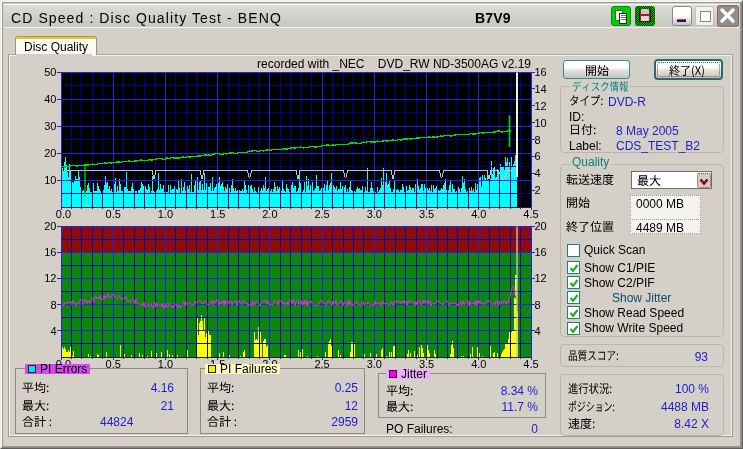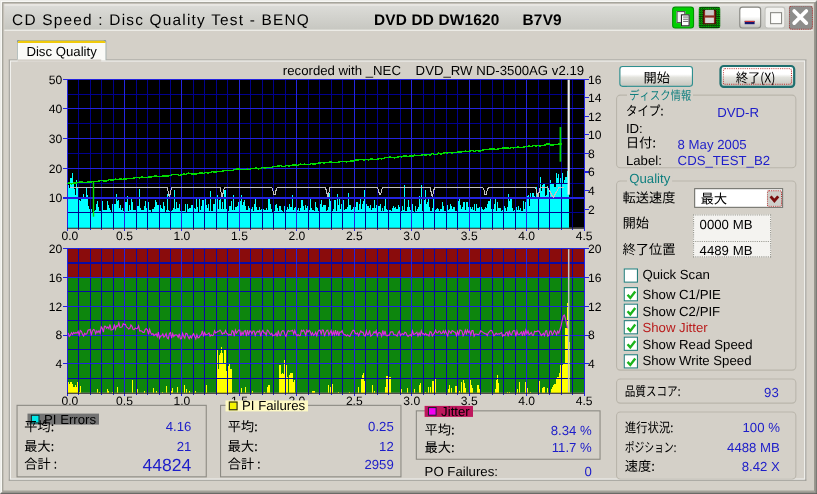--- a/index.html
+++ b/index.html
@@ -1,18 +1,17 @@
 <!DOCTYPE html>
 <html><head><meta charset="utf-8"><style>html,body{margin:0;padding:0;width:743px;height:449px;overflow:hidden}body{background:#d4d0c8;font-family:"Liberation Sans",sans-serif;position:relative}*{box-sizing:border-box}.b{color:#1d1dc9}</style></head><body>
 <div style="position:absolute;left:0;top:0;width:743px;height:449px;border:1px solid;border-color:#eeeeea #5f5f5b #5f5f5b #eeeeea"></div>
 <div style="position:absolute;left:1px;top:1px;width:741px;height:447px;border:1px solid;border-color:#fbfbf9 #8c8c86 #8c8c86 #fbfbf9"></div>
 <div style="position:absolute;left:2px;top:2px;width:739px;height:445px;border:1px solid #9a988f"></div>
 <div style="position:absolute;left:4px;top:4px;width:735px;height:24px;background:linear-gradient(#dcdcd8,#c7c7c1);border-top:1px solid #f6f6f3;border-bottom:1px solid #f2f2ee">
     <span style="position:absolute;left:7px;top:5px;font-size:14px;font-weight:normal;color:#000;letter-spacing:1.1px;white-space:pre">CD Speed : Disc Quality Test - BENQ</span>
-    <span style="position:absolute;left:336px;top:5px;font-size:14px;font-weight:bold;color:#000;letter-spacing:.15px;white-space:pre">DVD DD DW1620</span>
     <span style="position:absolute;left:471px;top:5px;font-size:14px;font-weight:bold;color:#000;letter-spacing:.2px;white-space:pre">B7V9</span>
   </div>
 <div style="position:absolute;left:611px;top:6px;width:20px;height:20px;background:#00cf00;border:1px solid #009200;border-radius:3px">
     <div style="position:absolute;left:3px;top:3px;width:8px;height:11px;background:#f4f4f4;border:1px solid #555"></div>
     <div style="position:absolute;left:7px;top:6px;width:8px;height:11px;background:#fff;border:1px solid #222"></div>
     <div style="position:absolute;left:8.5px;top:8px;width:5px;height:1px;background:#777"></div>
     <div style="position:absolute;left:8.5px;top:10px;width:5px;height:1px;background:#777"></div>
     <div style="position:absolute;left:8.5px;top:12px;width:5px;height:1px;background:#777"></div>
   </div>
 <div style="position:absolute;left:635px;top:6px;width:20px;height:20px;border-radius:3px;background:repeating-conic-gradient(#00b400 0% 25%,#063f06 0% 50%) 0 0/2px 2px">
@@ -329,41 +328,41 @@
     <text x="269.9" y="368.0" font-size="11" font-family="Liberation Sans, sans-serif" fill="#000" text-anchor="middle">2.0</text>
     <text x="322.1" y="368.0" font-size="11" font-family="Liberation Sans, sans-serif" fill="#000" text-anchor="middle">2.5</text>
     <text x="374.3" y="368.0" font-size="11" font-family="Liberation Sans, sans-serif" fill="#000" text-anchor="middle">3.0</text>
     <text x="426.6" y="368.0" font-size="11" font-family="Liberation Sans, sans-serif" fill="#000" text-anchor="middle">3.5</text>
     <text x="478.8" y="368.0" font-size="11" font-family="Liberation Sans, sans-serif" fill="#000" text-anchor="middle">4.0</text>
     <text x="531.0" y="368.0" font-size="11" font-family="Liberation Sans, sans-serif" fill="#000" text-anchor="middle">4.5</text>
   </svg>
 <div style="position:absolute;left:15px;top:368px;width:173px;height:66px;border:1px solid #8c8a83"></div>
 <div style="position:absolute;left:200px;top:368px;width:165px;height:66px;border:1px solid #8c8a83"></div>
 <div style="position:absolute;left:378px;top:373px;width:168px;height:45px;border:1px solid #8c8a83"></div>
-<div style="position:absolute;left:25px;top:376px;background:#737373;padding:0 3px;font-size:12px;color:#000;line-height:10px"><span style="display:inline-block;width:8px;height:8px;background:#00e8e8;border:1px solid #222;margin-right:4px"></span>PI Errors</div>
+<div style="position:absolute;left:25px;top:364px;background:#d946ef;padding:0 3px;font-size:12px;color:#000;line-height:10px"><span style="display:inline-block;width:8px;height:8px;background:#00e8e8;border:1px solid #222;margin-right:4px"></span>PI Errors</div>
 <div style="position:absolute;left:205px;top:364px;background:#fef9c3;padding:0 3px;font-size:12px;color:#000;line-height:10px"><span style="display:inline-block;width:8px;height:8px;background:#f4f400;border:1px solid #222;margin-right:4px"></span>PI Failures</div>
-<div style="position:absolute;left:386px;top:369px;background:#be185d;padding:0 3px;font-size:12px;color:#000;line-height:10px"><span style="display:inline-block;width:8px;height:8px;background:#f400f4;border:1px solid #222;margin-right:4px"></span>Jitter</div>
+<div style="position:absolute;left:386px;top:369px;background:#f0abfc;padding:0 3px;font-size:12px;color:#000;line-height:10px"><span style="display:inline-block;width:8px;height:8px;background:#f400f4;border:1px solid #222;margin-right:4px"></span>Jitter</div>
 <svg width="27" height="16" viewBox="0 -12 27 16" style="position:absolute;left:22px;top:379.5px;overflow:visible">
     <g transform="scale(1.0 1)">
       <path d="M2.1 -7.6C2.6 -6.7 3 -5.5 3.2 -4.8L4 -5.1C3.9 -5.8 3.4 -6.9 2.9 -7.8ZM9.1 -7.9C8.8 -7 8.2 -5.8 7.8 -5L8.5 -4.8C9 -5.5 9.6 -6.6 10 -7.6ZM0.6 -4.2V-3.3H5.5V0.9H6.4V-3.3H11.4V-4.2H6.4V-8.4H10.7V-9.3H1.3V-8.4H5.5V-4.2Z M17.3 -5.7V-4.8H21V-5.7ZM16.7 -1.8 17.1 -0.9C18.3 -1.4 19.8 -2 21.3 -2.6L21.1 -3.4C19.5 -2.8 17.8 -2.1 16.7 -1.8ZM18.1 -10.1C17.6 -8.4 16.8 -6.8 15.9 -5.7C16.1 -5.6 16.5 -5.3 16.6 -5.1C17.1 -5.7 17.6 -6.4 18 -7.2H22.4C22.2 -2.4 22 -0.5 21.7 -0.1C21.5 0.1 21.4 0.1 21.1 0.1C20.9 0.1 20.1 0.1 19.3 0C19.5 0.3 19.6 0.7 19.6 0.9C20.3 1 21.1 1 21.5 0.9C21.9 0.9 22.2 0.8 22.5 0.4C23 -0.1 23.1 -2.1 23.3 -7.6C23.3 -7.7 23.3 -8.1 23.3 -8.1H18.4C18.6 -8.7 18.8 -9.3 19 -9.9ZM12.4 -1.9 12.7 -1C13.8 -1.5 15.3 -2.1 16.7 -2.7L16.5 -3.6L15 -2.9V-6.4H16.4V-7.3H15V-10H14.1V-7.3H12.6V-6.4H14.1V-2.6C13.5 -2.3 12.9 -2.1 12.4 -1.9Z M25.7 -4.7C26.1 -4.7 26.5 -5 26.5 -5.5C26.5 -6 26.1 -6.4 25.7 -6.4C25.2 -6.4 24.9 -6 24.9 -5.5C24.9 -5 25.2 -4.7 25.7 -4.7ZM25.7 0.2C26.1 0.2 26.5 -0.2 26.5 -0.7C26.5 -1.2 26.1 -1.5 25.7 -1.5C25.2 -1.5 24.9 -1.2 24.9 -0.7C24.9 -0.2 25.2 0.2 25.7 0.2Z" fill="#000000"></path>
     </g>
   </svg>
 <div style="position:absolute;left:100px;top:380.5px;width:74px;text-align:right;font-size:12px"><span class="b">4.16</span></div>
 <svg width="27" height="16" viewBox="0 -12 27 16" style="position:absolute;left:22px;top:398.0px;overflow:visible">
     <g transform="scale(1.0 1)">
       <path d="M3 -7.6H9V-6.8H3ZM3 -9.1H9V-8.2H3ZM2.1 -9.7V-6.1H9.9V-9.7ZM4.8 -4.7V-3.9H2.6V-4.7ZM0.6 -0.5 0.7 0.3 4.8 -0.2V1H5.6V0.2C5.8 0.4 6 0.7 6.1 0.9C6.9 0.6 7.8 0.2 8.5 -0.4C9.2 0.2 10.1 0.7 11 0.9C11.1 0.7 11.4 0.4 11.6 0.3C10.6 0 9.8 -0.4 9.1 -0.9C9.9 -1.7 10.5 -2.6 10.9 -3.8L10.3 -4L10.2 -4H6V-3.2H7.1L6.6 -3.1C6.9 -2.3 7.3 -1.6 7.9 -1C7.2 -0.4 6.4 -0.1 5.6 0.2V-4.7H11.3V-5.5H0.7V-4.7H1.7V-0.6ZM7.3 -3.2H9.8C9.5 -2.6 9 -2 8.5 -1.5C8 -2 7.6 -2.6 7.3 -3.2ZM4.8 -3.2V-2.4H2.6V-3.2ZM4.8 -1.7V-1L2.6 -0.7V-1.7Z M17.5 -10.1C17.5 -9.1 17.5 -7.9 17.4 -6.6H12.7V-5.7H17.2C16.7 -3.4 15.5 -1.1 12.5 0.2C12.8 0.4 13.1 0.7 13.2 0.9C16.1 -0.4 17.4 -2.7 18 -5C18.9 -2.3 20.5 -0.2 22.8 0.9C23 0.7 23.3 0.3 23.5 0.1C21.2 -0.9 19.6 -3.1 18.8 -5.7H23.3V-6.6H18.3C18.5 -7.9 18.5 -9.1 18.5 -10.1Z M25.7 -4.7C26.1 -4.7 26.5 -5 26.5 -5.5C26.5 -6 26.1 -6.4 25.7 -6.4C25.2 -6.4 24.9 -6 24.9 -5.5C24.9 -5 25.2 -4.7 25.7 -4.7ZM25.7 0.2C26.1 0.2 26.5 -0.2 26.5 -0.7C26.5 -1.2 26.1 -1.5 25.7 -1.5C25.2 -1.5 24.9 -1.2 24.9 -0.7C24.9 -0.2 25.2 0.2 25.7 0.2Z" fill="#000000"></path>
     </g>
   </svg>
 <div style="position:absolute;left:100px;top:399.0px;width:74px;text-align:right;font-size:12px"><span class="b">21</span></div>
 <svg width="30" height="16" viewBox="0 -12 30 16" style="position:absolute;left:22px;top:414.0px;overflow:visible">
     <g transform="scale(1.0 1)">
       <path d="M3 -6.2V-5.4H9V-6.2ZM6 -9.2C7.1 -7.6 9.2 -5.9 11.1 -4.9C11.2 -5.2 11.5 -5.5 11.7 -5.7C9.8 -6.6 7.7 -8.3 6.4 -10.1H5.5C4.5 -8.5 2.5 -6.7 0.4 -5.6C0.6 -5.4 0.9 -5.1 1 -4.9C3 -6 5 -7.7 6 -9.2ZM2.4 -3.8V1H3.2V0.5H8.8V1H9.7V-3.8ZM3.2 -0.3V-3H8.8V-0.3Z M13 -6.4V-5.7H16.8V-6.4ZM13.1 -9.7V-8.9H16.8V-9.7ZM13 -4.8V-4.1H16.8V-4.8ZM12.5 -8.1V-7.3H17.2V-8.1ZM20 -10V-6H17.2V-5.1H20V1H20.9V-5.1H23.7V-6H20.9V-10ZM13 -3.2V0.8H13.8V0.3H16.7V-3.2ZM13.8 -2.5H15.9V-0.5H13.8Z M28.4 -4.7C28.8 -4.7 29.1 -5 29.1 -5.5C29.1 -6 28.8 -6.4 28.4 -6.4C27.9 -6.4 27.6 -6 27.6 -5.5C27.6 -5 27.9 -4.7 28.4 -4.7ZM28.4 0.2C28.8 0.2 29.1 -0.2 29.1 -0.7C29.1 -1.2 28.8 -1.5 28.4 -1.5C27.9 -1.5 27.6 -1.2 27.6 -0.7C27.6 -0.2 27.9 0.2 28.4 0.2Z" fill="#000000"></path>
     </g>
   </svg>
-<div style="position:absolute;left:100px;top:415.0px;width:74px;text-align:right;font-size:16px"><span class="b">44824</span></div>
+<div style="position:absolute;left:100px;top:415.0px;width:74px;font-size:12px"><span class="b">44824</span></div>
 <svg width="27" height="16" viewBox="0 -12 27 16" style="position:absolute;left:207px;top:379.5px;overflow:visible">
     <g transform="scale(1.0 1)">
       <path d="M2.1 -7.6C2.6 -6.7 3 -5.5 3.2 -4.8L4 -5.1C3.9 -5.8 3.4 -6.9 2.9 -7.8ZM9.1 -7.9C8.8 -7 8.2 -5.8 7.8 -5L8.5 -4.8C9 -5.5 9.6 -6.6 10 -7.6ZM0.6 -4.2V-3.3H5.5V0.9H6.4V-3.3H11.4V-4.2H6.4V-8.4H10.7V-9.3H1.3V-8.4H5.5V-4.2Z M17.3 -5.7V-4.8H21V-5.7ZM16.7 -1.8 17.1 -0.9C18.3 -1.4 19.8 -2 21.3 -2.6L21.1 -3.4C19.5 -2.8 17.8 -2.1 16.7 -1.8ZM18.1 -10.1C17.6 -8.4 16.8 -6.8 15.9 -5.7C16.1 -5.6 16.5 -5.3 16.6 -5.1C17.1 -5.7 17.6 -6.4 18 -7.2H22.4C22.2 -2.4 22 -0.5 21.7 -0.1C21.5 0.1 21.4 0.1 21.1 0.1C20.9 0.1 20.1 0.1 19.3 0C19.5 0.3 19.6 0.7 19.6 0.9C20.3 1 21.1 1 21.5 0.9C21.9 0.9 22.2 0.8 22.5 0.4C23 -0.1 23.1 -2.1 23.3 -7.6C23.3 -7.7 23.3 -8.1 23.3 -8.1H18.4C18.6 -8.7 18.8 -9.3 19 -9.9ZM12.4 -1.9 12.7 -1C13.8 -1.5 15.3 -2.1 16.7 -2.7L16.5 -3.6L15 -2.9V-6.4H16.4V-7.3H15V-10H14.1V-7.3H12.6V-6.4H14.1V-2.6C13.5 -2.3 12.9 -2.1 12.4 -1.9Z M25.7 -4.7C26.1 -4.7 26.5 -5 26.5 -5.5C26.5 -6 26.1 -6.4 25.7 -6.4C25.2 -6.4 24.9 -6 24.9 -5.5C24.9 -5 25.2 -4.7 25.7 -4.7ZM25.7 0.2C26.1 0.2 26.5 -0.2 26.5 -0.7C26.5 -1.2 26.1 -1.5 25.7 -1.5C25.2 -1.5 24.9 -1.2 24.9 -0.7C24.9 -0.2 25.2 0.2 25.7 0.2Z" fill="#000000"></path>
     </g>
   </svg>
 <div style="position:absolute;left:280px;top:380.5px;width:78px;text-align:right;font-size:12px"><span class="b">0.25</span></div>
 <svg width="27" height="16" viewBox="0 -12 27 16" style="position:absolute;left:207px;top:398.0px;overflow:visible">
     <g transform="scale(1.0 1)">
       <path d="M3 -7.6H9V-6.8H3ZM3 -9.1H9V-8.2H3ZM2.1 -9.7V-6.1H9.9V-9.7ZM4.8 -4.7V-3.9H2.6V-4.7ZM0.6 -0.5 0.7 0.3 4.8 -0.2V1H5.6V0.2C5.8 0.4 6 0.7 6.1 0.9C6.9 0.6 7.8 0.2 8.5 -0.4C9.2 0.2 10.1 0.7 11 0.9C11.1 0.7 11.4 0.4 11.6 0.3C10.6 0 9.8 -0.4 9.1 -0.9C9.9 -1.7 10.5 -2.6 10.9 -3.8L10.3 -4L10.2 -4H6V-3.2H7.1L6.6 -3.1C6.9 -2.3 7.3 -1.6 7.9 -1C7.2 -0.4 6.4 -0.1 5.6 0.2V-4.7H11.3V-5.5H0.7V-4.7H1.7V-0.6ZM7.3 -3.2H9.8C9.5 -2.6 9 -2 8.5 -1.5C8 -2 7.6 -2.6 7.3 -3.2ZM4.8 -3.2V-2.4H2.6V-3.2ZM4.8 -1.7V-1L2.6 -0.7V-1.7Z M17.5 -10.1C17.5 -9.1 17.5 -7.9 17.4 -6.6H12.7V-5.7H17.2C16.7 -3.4 15.5 -1.1 12.5 0.2C12.8 0.4 13.1 0.7 13.2 0.9C16.1 -0.4 17.4 -2.7 18 -5C18.9 -2.3 20.5 -0.2 22.8 0.9C23 0.7 23.3 0.3 23.5 0.1C21.2 -0.9 19.6 -3.1 18.8 -5.7H23.3V-6.6H18.3C18.5 -7.9 18.5 -9.1 18.5 -10.1Z M25.7 -4.7C26.1 -4.7 26.5 -5 26.5 -5.5C26.5 -6 26.1 -6.4 25.7 -6.4C25.2 -6.4 24.9 -6 24.9 -5.5C24.9 -5 25.2 -4.7 25.7 -4.7ZM25.7 0.2C26.1 0.2 26.5 -0.2 26.5 -0.7C26.5 -1.2 26.1 -1.5 25.7 -1.5C25.2 -1.5 24.9 -1.2 24.9 -0.7C24.9 -0.2 25.2 0.2 25.7 0.2Z" fill="#000000"></path>
     </g>
@@ -407,21 +406,21 @@
 <svg width="60" height="16" viewBox="0 -12 60 16" style="position:absolute;left:570px;top:79.0px;overflow:visible;background:#d4d0c8;padding:0 2px">
     <g transform="scale(0.84 1)">
       <path d="M2.4 -8.8V-7.8C2.7 -7.8 3.1 -7.8 3.5 -7.8C4.2 -7.8 7 -7.8 7.7 -7.8C8 -7.8 8.4 -7.8 8.8 -7.8V-8.8C8.4 -8.7 8 -8.7 7.7 -8.7C7 -8.7 4.2 -8.7 3.5 -8.7C3.1 -8.7 2.8 -8.7 2.4 -8.8ZM9.4 -9.7 8.8 -9.5C9.1 -9 9.5 -8.3 9.8 -7.8L10.4 -8.1C10.2 -8.6 9.7 -9.3 9.4 -9.7ZM10.7 -10.2 10.1 -10C10.5 -9.5 10.8 -8.8 11.1 -8.3L11.7 -8.6C11.5 -9 11.1 -9.8 10.7 -10.2ZM1 -5.8V-4.8C1.3 -4.8 1.7 -4.8 2.1 -4.8H5.7C5.6 -3.6 5.5 -2.6 5 -1.8C4.5 -1.1 3.6 -0.4 2.7 0L3.6 0.7C4.6 0.2 5.5 -0.7 5.9 -1.5C6.4 -2.4 6.6 -3.5 6.6 -4.8H9.9C10.2 -4.8 10.6 -4.8 10.8 -4.8V-5.8C10.6 -5.7 10.2 -5.7 9.9 -5.7C9.3 -5.7 2.7 -5.7 2.1 -5.7C1.7 -5.7 1.3 -5.7 1 -5.8Z M13.5 -3.1 13.9 -2.2C15.3 -2.6 16.7 -3.3 17.7 -3.8V-0.1C17.7 0.3 17.7 0.7 17.6 0.9H18.7C18.7 0.7 18.7 0.3 18.7 -0.1V-4.4C19.8 -5.1 20.8 -6 21.4 -6.6L20.6 -7.4C20 -6.6 18.9 -5.6 17.8 -4.9C16.8 -4.3 15 -3.5 13.5 -3.1Z M33.6 -8 33 -8.5C32.8 -8.4 32.5 -8.4 32.1 -8.4C31.6 -8.4 27.9 -8.4 27.5 -8.4C27.1 -8.4 26.4 -8.4 26.2 -8.5V-7.4C26.4 -7.4 27 -7.4 27.5 -7.4C27.9 -7.4 31.7 -7.4 32.1 -7.4C31.8 -6.4 31 -5 30.1 -4.1C28.9 -2.7 27.1 -1.3 25.2 -0.5L26 0.3C27.7 -0.5 29.4 -1.9 30.6 -3.2C31.9 -2.1 33.1 -0.7 33.9 0.3L34.8 -0.4C34 -1.3 32.5 -2.9 31.3 -4C32.1 -5.1 32.9 -6.5 33.3 -7.5C33.4 -7.7 33.5 -7.9 33.6 -8Z M42.4 -9.3 41.3 -9.7C41.3 -9.4 41.1 -8.9 41 -8.7C40.4 -7.7 39.3 -5.9 37.2 -4.7L38 -4.1C39.3 -4.9 40.3 -6 41.1 -7H45.1C44.9 -5.9 44.1 -4.4 43.2 -3.3C42.1 -2 40.6 -0.9 38.4 -0.3L39.3 0.5C41.5 -0.3 43 -1.4 44.1 -2.7C45.1 -4 45.9 -5.7 46.2 -6.9C46.2 -7.1 46.4 -7.3 46.5 -7.5L45.7 -8C45.5 -7.9 45.2 -7.9 44.9 -7.9H41.6L41.9 -8.4C42 -8.6 42.2 -9 42.4 -9.3Z M49.8 -10.1V0.9H50.6V-10.1ZM48.9 -7.8C48.8 -6.8 48.6 -5.5 48.3 -4.7L49 -4.4C49.3 -5.3 49.5 -6.7 49.5 -7.7ZM50.7 -8.1C51 -7.5 51.3 -6.8 51.4 -6.3L52 -6.6C51.9 -7.1 51.6 -7.8 51.3 -8.3ZM53.4 -2.5H57.7V-1.6H53.4ZM53.4 -3.2V-4.1H57.7V-3.2ZM55.1 -10.1V-9.1H52V-8.4H55.1V-7.7H52.3V-7H55.1V-6.2H51.6V-5.5H59.5V-6.2H56V-7H58.8V-7.7H56V-8.4H59.1V-9.1H56V-10.1ZM52.5 -4.8V0.9H53.4V-0.9H57.7V-0.1C57.7 0.1 57.6 0.1 57.5 0.1C57.3 0.2 56.7 0.2 56.1 0.1C56.2 0.3 56.4 0.7 56.4 0.9C57.2 0.9 57.8 0.9 58.1 0.8C58.5 0.6 58.5 0.4 58.5 -0V-4.8Z M67.1 -4.7H67.2C67.5 -3.4 68.1 -2.3 68.7 -1.3C68.3 -0.6 67.7 -0.1 67.1 0.3ZM66.2 -9.5V1H67.1V0.4C67.2 0.5 67.5 0.8 67.6 1C68.2 0.6 68.8 0 69.3 -0.6C69.8 0.1 70.4 0.6 71 1C71.2 0.7 71.5 0.4 71.7 0.2C70.9 -0.1 70.3 -0.6 69.7 -1.3C70.5 -2.5 70.9 -3.8 71.2 -5.3L70.6 -5.5L70.5 -5.4H67.1V-8.7H70.1V-7.2C70.1 -7.1 70 -7 69.8 -7C69.7 -7 69 -7 68.3 -7C68.4 -6.8 68.5 -6.5 68.6 -6.3C69.5 -6.3 70.1 -6.3 70.5 -6.4C70.8 -6.5 70.9 -6.8 70.9 -7.2V-9.5ZM67.9 -4.7H70.2C70 -3.8 69.7 -2.9 69.2 -2C68.7 -2.8 68.2 -3.7 67.9 -4.7ZM61.3 -5.9C61.6 -5.4 61.8 -4.8 61.8 -4.4H60.7V-3.6H62.8V-2.3H60.8V-1.5H62.8V0.9H63.6V-1.5H65.5V-2.3H63.6V-3.6H65.7V-4.4H64.5C64.7 -4.8 64.9 -5.4 65.2 -5.9L64.6 -6.1H65.8V-6.9H63.6V-8.1H65.4V-8.8H63.6V-10.1H62.8V-8.8H60.9V-8.1H62.8V-6.9H60.5V-6.1H61.9ZM64.4 -6.1C64.3 -5.6 64 -4.9 63.8 -4.5L64.3 -4.4H62.1L62.6 -4.5C62.5 -4.9 62.3 -5.6 62 -6.1Z" fill="#0e7e7e"></path>
     </g>
   </svg>
 <svg width="34" height="16" viewBox="0 -12 34 16" style="position:absolute;left:569px;top:93.0px;overflow:visible">
     <g transform="scale(0.87 1)">
       <path d="M6.4 -9.4 5.3 -9.8C5.3 -9.5 5.1 -9 5 -8.8C4.4 -7.7 3.2 -5.9 1.1 -4.6L1.9 -4C3.3 -4.9 4.3 -6.1 5.1 -7.2H9.1C8.9 -6.2 8.3 -4.9 7.5 -3.9C6.7 -4.5 5.8 -5 5 -5.5L4.3 -4.8C5.1 -4.4 6 -3.7 6.9 -3.1C5.8 -1.9 4.3 -0.8 2.2 -0.2L3.1 0.5C5.1 -0.2 6.6 -1.3 7.7 -2.5C8.2 -2.1 8.6 -1.8 9 -1.4L9.7 -2.3C9.3 -2.6 8.8 -2.9 8.3 -3.3C9.2 -4.5 9.9 -5.9 10.2 -7C10.3 -7.2 10.4 -7.5 10.5 -7.7L9.7 -8.2C9.5 -8.1 9.2 -8.1 8.9 -8.1H5.6L5.9 -8.5C6 -8.7 6.2 -9.1 6.4 -9.4Z M13 -4.3 13.5 -3.4C15.2 -3.9 16.8 -4.6 18.1 -5.4V-0.9C18.1 -0.5 18 0.1 18 0.4H19.2C19.1 0.1 19.1 -0.5 19.1 -0.9V-6C20.3 -6.8 21.4 -7.7 22.4 -8.7L21.6 -9.4C20.7 -8.4 19.5 -7.4 18.3 -6.6C16.9 -5.7 15.1 -4.9 13 -4.3Z M33.7 -8.6C33.7 -9.1 34 -9.4 34.5 -9.4C34.9 -9.4 35.3 -9.1 35.3 -8.6C35.3 -8.2 34.9 -7.8 34.5 -7.8C34 -7.8 33.7 -8.2 33.7 -8.6ZM33.1 -8.6C33.1 -8.5 33.1 -8.4 33.2 -8.2L32.8 -8.2C32.2 -8.2 27.4 -8.2 26.8 -8.2C26.4 -8.2 25.9 -8.3 25.6 -8.3V-7.2C25.9 -7.2 26.3 -7.3 26.8 -7.3C27.4 -7.3 32.2 -7.3 32.9 -7.3C32.7 -6.1 32.2 -4.5 31.3 -3.4C30.3 -2.1 29 -1.1 26.6 -0.5L27.5 0.4C29.7 -0.3 31.1 -1.4 32.2 -2.8C33.1 -4 33.7 -6 34 -7.2L34 -7.3C34.1 -7.3 34.3 -7.3 34.5 -7.3C35.2 -7.3 35.8 -7.9 35.8 -8.6C35.8 -9.4 35.2 -10 34.5 -10C33.7 -10 33.1 -9.4 33.1 -8.6Z M37.7 -4.7C38.1 -4.7 38.5 -5 38.5 -5.5C38.5 -6 38.1 -6.4 37.7 -6.4C37.2 -6.4 36.9 -6 36.9 -5.5C36.9 -5 37.2 -4.7 37.7 -4.7ZM37.7 0.2C38.1 0.2 38.5 -0.2 38.5 -0.7C38.5 -1.2 38.1 -1.5 37.7 -1.5C37.2 -1.5 36.9 -1.2 36.9 -0.7C36.9 -0.2 37.2 0.2 37.7 0.2Z" fill="#000000"></path>
     </g>
   </svg>
-<div style="position:absolute;left:652px;top:95px;font-size:12px"><span class="b">DVD-R</span></div>
+<div style="position:absolute;left:608px;top:95px;font-size:12px"><span class="b">DVD-R</span></div>
 <div style="position:absolute;left:569px;top:109.5px;font-size:12px;color:#000">ID:</div>
 <svg width="27" height="16" viewBox="0 -12 27 16" style="position:absolute;left:569px;top:122.0px;overflow:visible">
     <g transform="scale(1.0 1)">
       <path d="M3 -4.2H9V-0.9H3ZM3 -5.1V-8.4H9V-5.1ZM2.1 -9.3V0.8H3V0H9V0.8H10V-9.3Z M16.9 -4.9C17.5 -3.9 18.3 -2.6 18.6 -1.9L19.5 -2.3C19.1 -3 18.3 -4.3 17.7 -5.2ZM21 -9.9V-7.4H16.1V-6.5H21V-0.3C21 0 20.9 0.1 20.6 0.1C20.3 0.1 19.4 0.1 18.3 0.1C18.5 0.3 18.6 0.7 18.7 1C20 1 20.8 1 21.3 0.8C21.7 0.7 21.9 0.4 21.9 -0.3V-6.5H23.4V-7.4H21.9V-9.9ZM15.5 -10C14.8 -8.1 13.7 -6.3 12.4 -5.1C12.6 -4.9 12.9 -4.4 13 -4.2C13.4 -4.6 13.8 -5.1 14.2 -5.7V0.9H15.1V-7.1C15.6 -7.9 16.1 -8.8 16.4 -9.7Z M25.7 -4.7C26.1 -4.7 26.5 -5 26.5 -5.5C26.5 -6 26.1 -6.4 25.7 -6.4C25.2 -6.4 24.9 -6 24.9 -5.5C24.9 -5 25.2 -4.7 25.7 -4.7ZM25.7 0.2C26.1 0.2 26.5 -0.2 26.5 -0.7C26.5 -1.2 26.1 -1.5 25.7 -1.5C25.2 -1.5 24.9 -1.2 24.9 -0.7C24.9 -0.2 25.2 0.2 25.7 0.2Z" fill="#000000"></path>
     </g>
   </svg>
 <div style="position:absolute;left:616px;top:124px;font-size:12px"><span class="b">8 May 2005</span></div>
 <div style="position:absolute;left:569px;top:139px;font-size:12px;color:#000">Label:</div>
 <div style="position:absolute;left:616px;top:139px;font-size:12px"><span class="b">CDS_TEST_B2</span></div>
 <div style="position:absolute;left:560px;top:164px;width:164px;height:173px;border:1px solid #b9b5ab;border-radius:4px"></div>
@@ -468,21 +467,21 @@
     <svg width="12" height="12" style="position:absolute;left:0px;top:0px">
       <path d="M2.5 6 L5 8.8 L9.5 3" stroke="#1cb41c" stroke-width="2.2" fill="none"></path>
     </svg>
   </div>
 <div style="position:absolute;left:584px;top:275.8px;font-size:12px;color:#000">Show C2/PIF</div>
 <div style="position:absolute;left:567px;top:291.4px;width:13px;height:13px;background:#fff;border:1px solid #257d7a">
     <svg width="12" height="12" style="position:absolute;left:0px;top:0px">
       <path d="M2.5 6 L5 8.8 L9.5 3" stroke="#1cb41c" stroke-width="2.2" fill="none"></path>
     </svg>
   </div>
-<div style="position:absolute;left:584px;top:290.9px;font-size:12px;color:#b91c1c">Show Jitter</div>
+<div style="position:absolute;left:612px;top:290.9px;font-size:12px;color:#0c4a6e">Show Jitter</div>
 <div style="position:absolute;left:567px;top:306.4px;width:13px;height:13px;background:#fff;border:1px solid #257d7a">
     <svg width="12" height="12" style="position:absolute;left:0px;top:0px">
       <path d="M2.5 6 L5 8.8 L9.5 3" stroke="#1cb41c" stroke-width="2.2" fill="none"></path>
     </svg>
   </div>
 <div style="position:absolute;left:584px;top:305.9px;font-size:12px;color:#000">Show Read Speed</div>
 <div style="position:absolute;left:567px;top:321.5px;width:13px;height:13px;background:#fff;border:1px solid #257d7a">
     <svg width="12" height="12" style="position:absolute;left:0px;top:0px">
       <path d="M2.5 6 L5 8.8 L9.5 3" stroke="#1cb41c" stroke-width="2.2" fill="none"></path>
     </svg>

